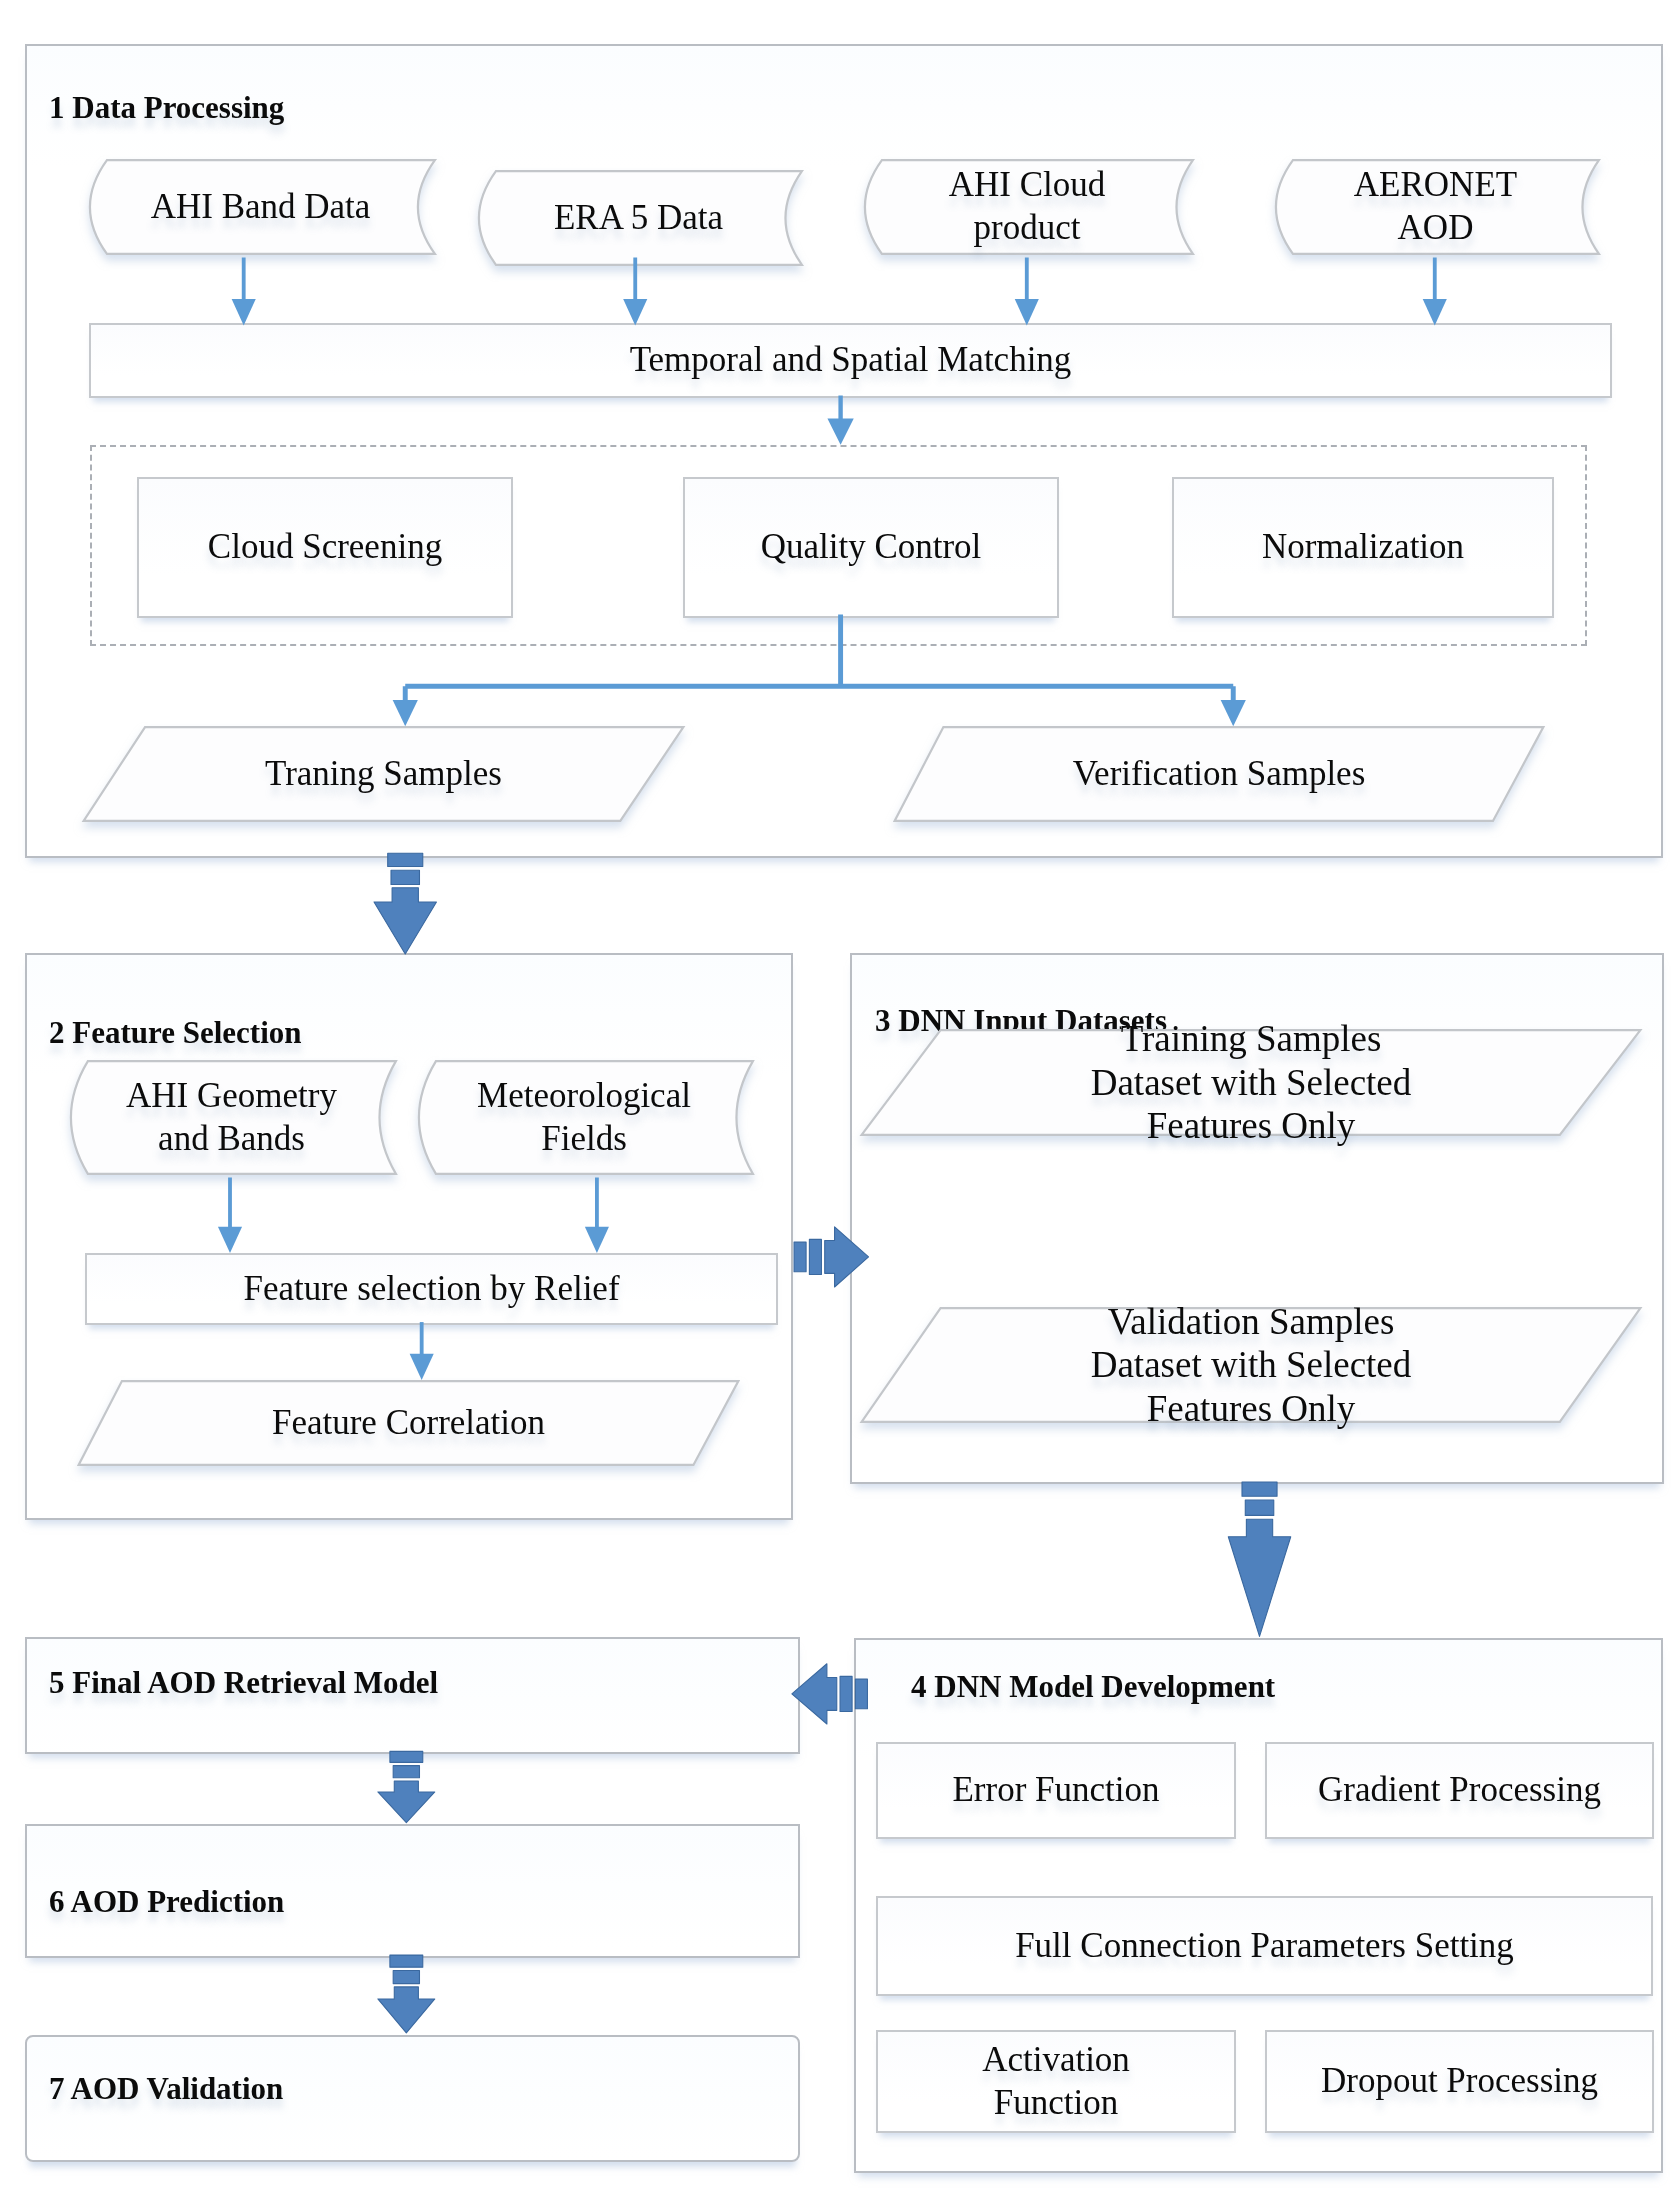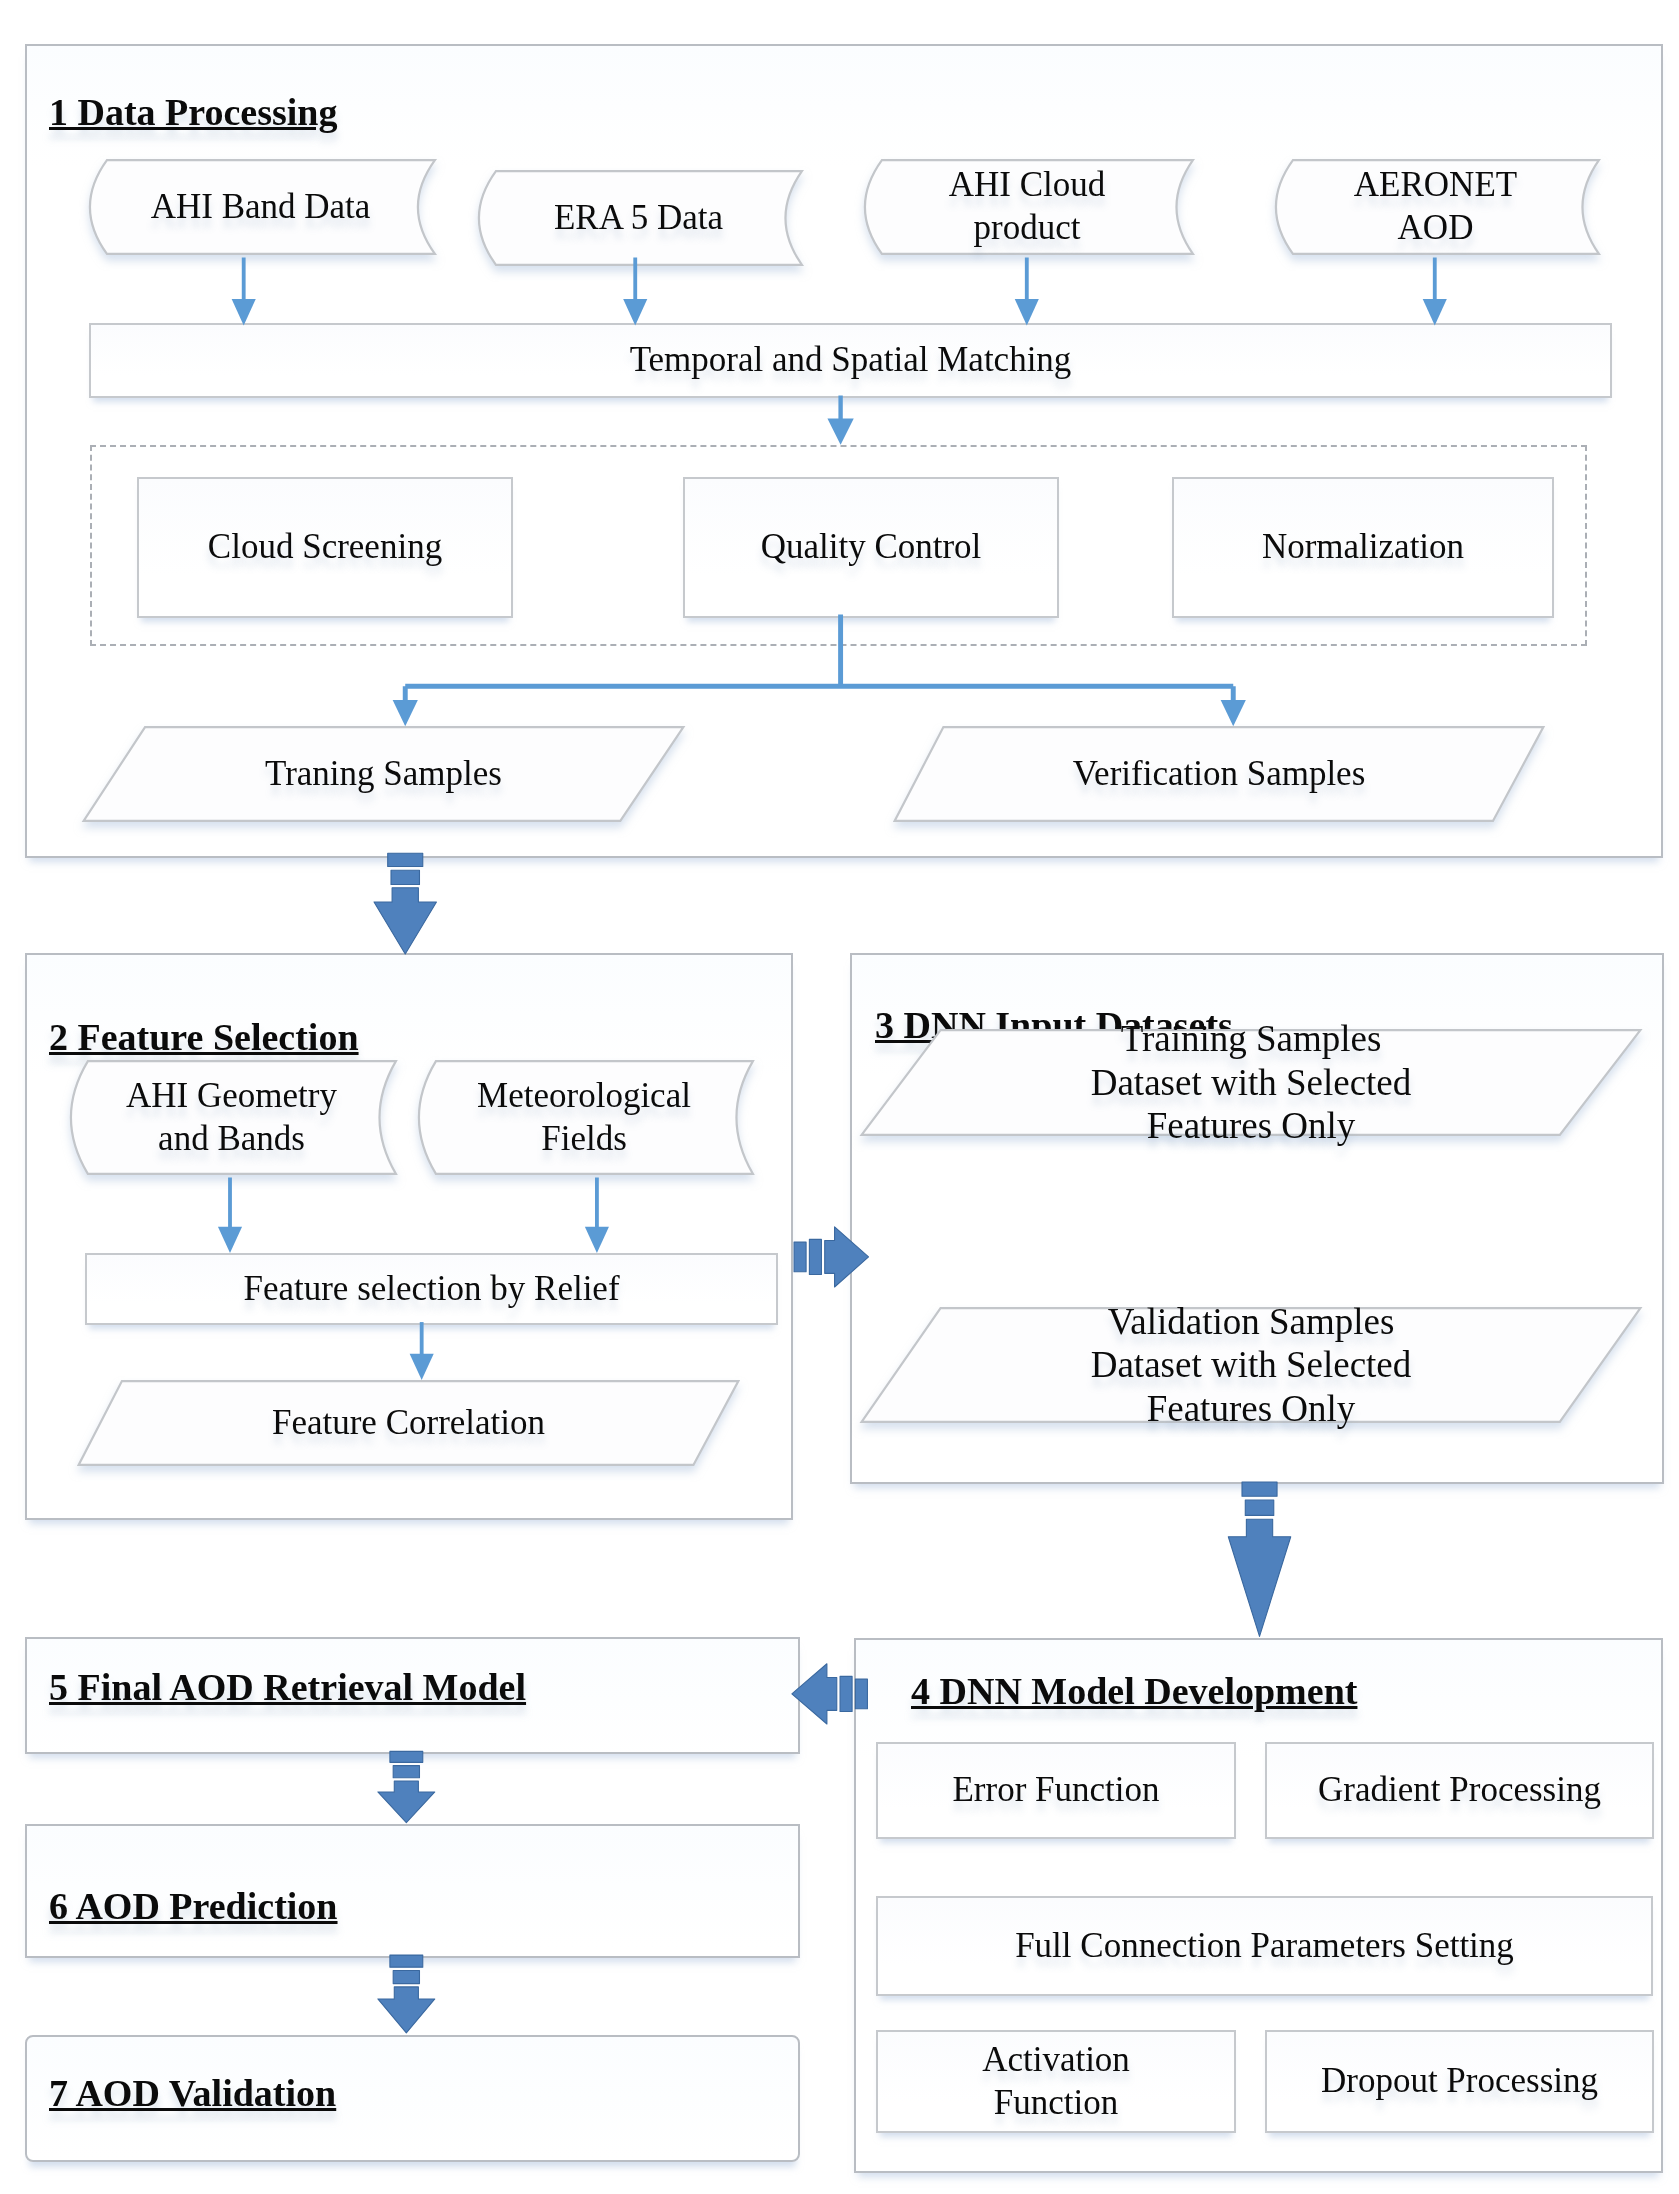--- a/index.html
+++ b/index.html
@@ -2,22 +2,22 @@
 <html style="font-size:8.8px"><head>
 <meta charset="utf-8">
 <style>
   html,body{margin:0;padding:0;background:#ffffff;}
   #canvas{position:relative;width:1679px;height:2194px;background:#ffffff;
           font-family:"Liberation Serif","DejaVu Serif",serif;color:#0b0b0b;overflow:hidden;}
 
   .sec{position:absolute;border:2.7px solid #b9bdc3;
        background:linear-gradient(180deg,#fbfdff 0%,#ffffff 121px);
        box-shadow:0 8.8px 7.7px -4.4px rgba(175,195,222,.55);z-index:1;}
-  .sec-title{position:absolute;font-weight:bold;font-size:38px;white-space:nowrap;
-             text-shadow:0 8.8px 7.7px rgba(125,150,185,.25);text-decoration:underline;}
+  .sec-title{position:absolute;font-weight:bold;font-size:31px;white-space:nowrap;
+             text-shadow:0 8.8px 7.7px rgba(125,150,185,.25);}
 
   #sec1{left:25px;top:44px;width:1634px;height:810px;}
   #sec2{left:25px;top:953px;width:764px;height:563px;}
   #sec3{left:850px;top:953px;width:810px;height:527px;}
   #sec4{left:854px;top:1638px;width:805px;height:531px;}
   #sec5{left:25px;top:1637px;width:771px;height:113px;}
   #sec6{left:25px;top:1824px;width:771px;height:130px;}
   #sec7{left:25px;top:2035px;width:771px;height:123px;border-radius:8px;}
   #sec1 .sec-title{left:22px;top:44px;}
   #sec2 .sec-title{left:22px;top:52px;margin-top:8px;}

